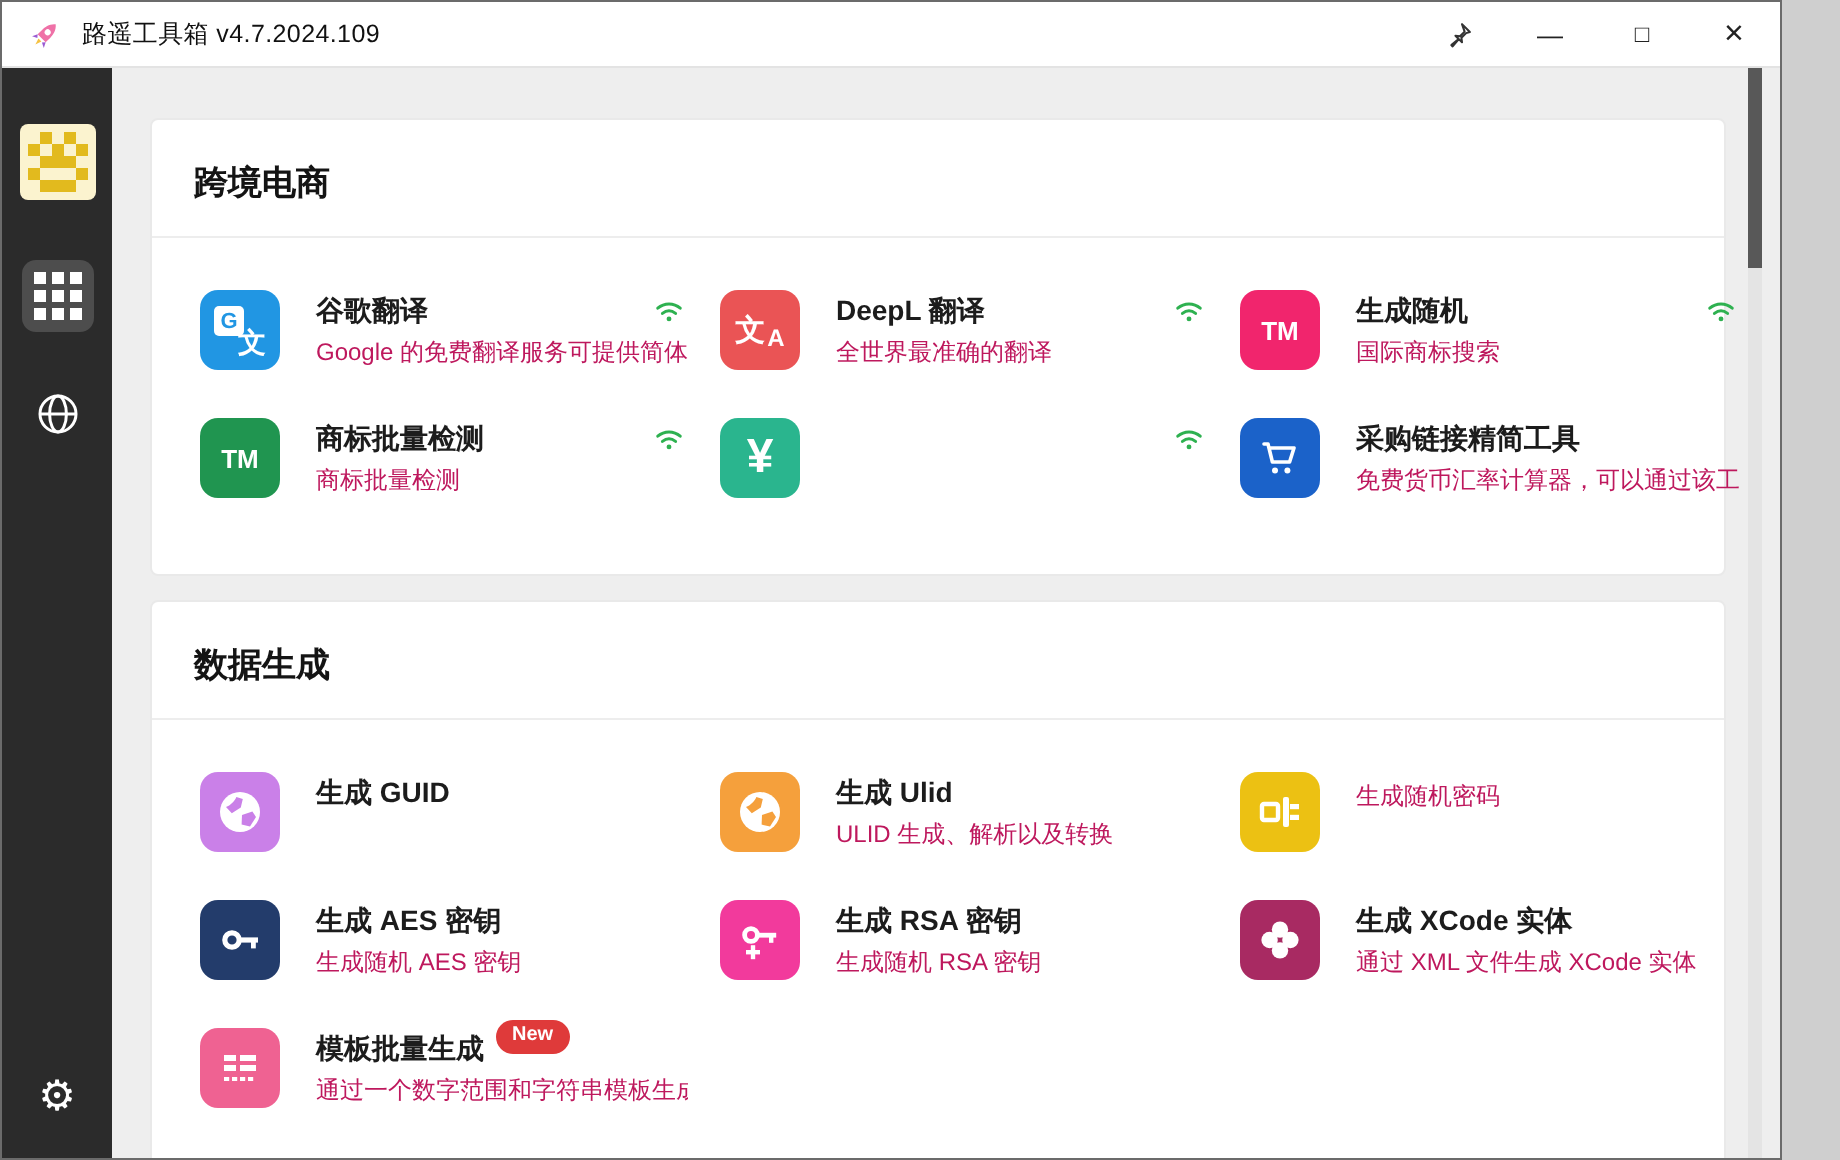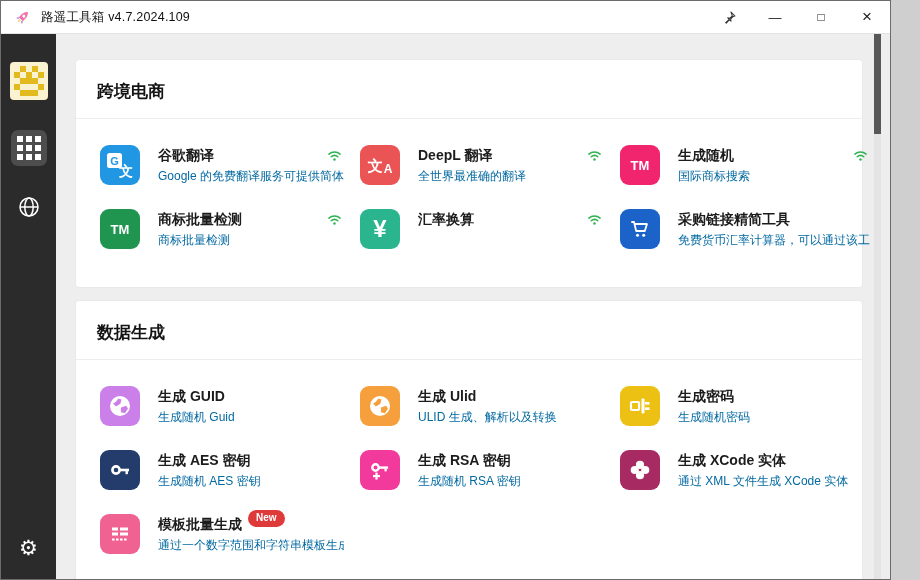--- a/index.html
+++ b/index.html
@@ -33,21 +33,21 @@
   .card-header{padding:20px 21px 15px;font-size:17px;font-weight:700;color:#141414;
                border-bottom:1px solid #ededed;}
   .items{display:grid;grid-template-columns:260px 260px 1fr;grid-row-gap:20px;
          padding:26px 8px 34px 24px;}
   .item{display:flex;gap:18px;position:relative;padding-right:16px;height:44px;box-sizing:border-box;}
   .tile{width:40px;height:40px;border-radius:9px;flex:0 0 40px;display:flex;align-items:center;
         justify-content:center;color:#888;overflow:hidden;}
   .item-text{min-width:0;padding-top:1px;flex:1;}
   .item-title{font-size:14px;font-weight:600;color:#1c1c1c;line-height:19px;white-space:nowrap;
               display:flex;align-items:center;gap:6px;}
-  .item-sub{font-size:12px;color:#0369a1;line-height:17px;margin-top:3px;white-space:nowrap;overflow:hidden;}
+  .item-sub{font-size:12px;color:#be185d;line-height:17px;margin-top:3px;white-space:nowrap;overflow:hidden;}
   .wifi{position:absolute;right:18px;top:3px;display:flex;}
   .badge{background:#df3a3a;color:#fff;font-size:10px;font-weight:700;line-height:1;
          padding:3px 8px 4px;border-radius:9px;transform:translateY(-6px);display:inline-block;}
   
   .glyph{color:#fff;font-weight:700;font-size:13px;line-height:1;}
   .glyph-yen{color:#fff;font-weight:600;font-size:24px;line-height:1;}
   .glyph-deepl{color:#fff;font-weight:700;font-size:15px;line-height:1;display:flex;align-items:flex-end;}
   .glyph-deepl .sub{font-size:12px;margin-left:1px;transform:translateY(2px);}
   .gt{position:relative;width:26px;height:26px;display:block;}
   .gt-g{position:absolute;left:0;top:1px;width:15px;height:15px;background:#fff;border-radius:2.5px;
@@ -225,23 +225,20 @@
                   <circle cx="8" cy="12.2" r="1.3" fill="#2eb150"></circle>
                 </svg>
             </span>
           </div>
 
           <div class="item">
             <div class="tile" style="background-color: rgb(42, 181, 142); color: rgb(42, 181, 142);">
               <span class="glyph-yen">¥</span>
             </div>
             <div class="item-text">
-              <div class="item-title">
-                  <span>汇率换算</span>
-                </div>
             </div>
             <span class="wifi">
               <svg width="15" height="15" viewBox="0 0 16 16">
                   <g fill="none" stroke="#2eb150" stroke-width="1.6" stroke-linecap="round">
                     <path d="M2 6.5c3.5-3 8.5-3 12 0"></path>
                     <path d="M4.5 9.3c2.2-1.8 4.8-1.8 7 0"></path>
                   </g>
                   <circle cx="8" cy="12.2" r="1.3" fill="#2eb150"></circle>
                 </svg>
             </span>
@@ -275,21 +272,20 @@
               <svg width="24" height="24" viewBox="0 0 24 24">
                   <circle cx="12" cy="12" r="10" fill="#fff"></circle>
                   <path d="M5 9.5c2.2-.8 4.2-2.8 5.2-5l3.2 1-1 4.3-4.5 2.8z" fill="currentColor"></path>
                   <path d="M13 13.5l5.2-1.8 1.8 2.8-3 4.8-4.2-1z" fill="currentColor"></path>
                 </svg>
             </div>
             <div class="item-text">
               <div class="item-title">
                   <span>生成 GUID</span>
                 </div>
-              <div class="item-sub">生成随机 Guid</div>
             </div>
           </div>
 
           <div class="item">
             <div class="tile" style="background-color: rgb(245, 160, 60); color: rgb(245, 160, 60);">
               <svg width="24" height="24" viewBox="0 0 24 24">
                   <circle cx="12" cy="12" r="10" fill="#fff"></circle>
                   <path d="M5 9.5c2.2-.8 4.2-2.8 5.2-5l3.2 1-1 4.3-4.5 2.8z" fill="currentColor"></path>
                   <path d="M13 13.5l5.2-1.8 1.8 2.8-3 4.8-4.2-1z" fill="currentColor"></path>
                 </svg>
@@ -305,23 +301,20 @@
           <div class="item">
             <div class="tile" style="background-color: rgb(236, 193, 19); color: rgb(236, 193, 19);">
               <svg width="24" height="24" viewBox="0 0 24 24" fill="#fff">
                 <rect x="3" y="8" width="8" height="8" rx="1" fill="none" stroke="#fff" stroke-width="2.2"></rect>
                 <rect x="13.5" y="4.5" width="3" height="15" rx="1"></rect>
                 <rect x="17" y="8" width="4.5" height="2.6"></rect>
                 <rect x="17" y="13.4" width="4.5" height="2.6"></rect>
               </svg>
             </div>
             <div class="item-text">
-              <div class="item-title">
-                  <span>生成密码</span>
-                </div>
               <div class="item-sub">生成随机密码</div>
             </div>
           </div>
 
           <div class="item">
             <div class="tile" style="background-color: rgb(35, 60, 107); color: rgb(35, 60, 107);">
               <svg width="24" height="24" viewBox="0 0 24 24" fill="#fff">
                 <circle cx="8" cy="12" r="3.6" fill="none" stroke="#fff" stroke-width="2.6"></circle>
                 <rect x="11.5" y="10.7" width="9.5" height="2.6"></rect>
                 <rect x="17.5" y="13" width="2.4" height="3.2"></rect>

